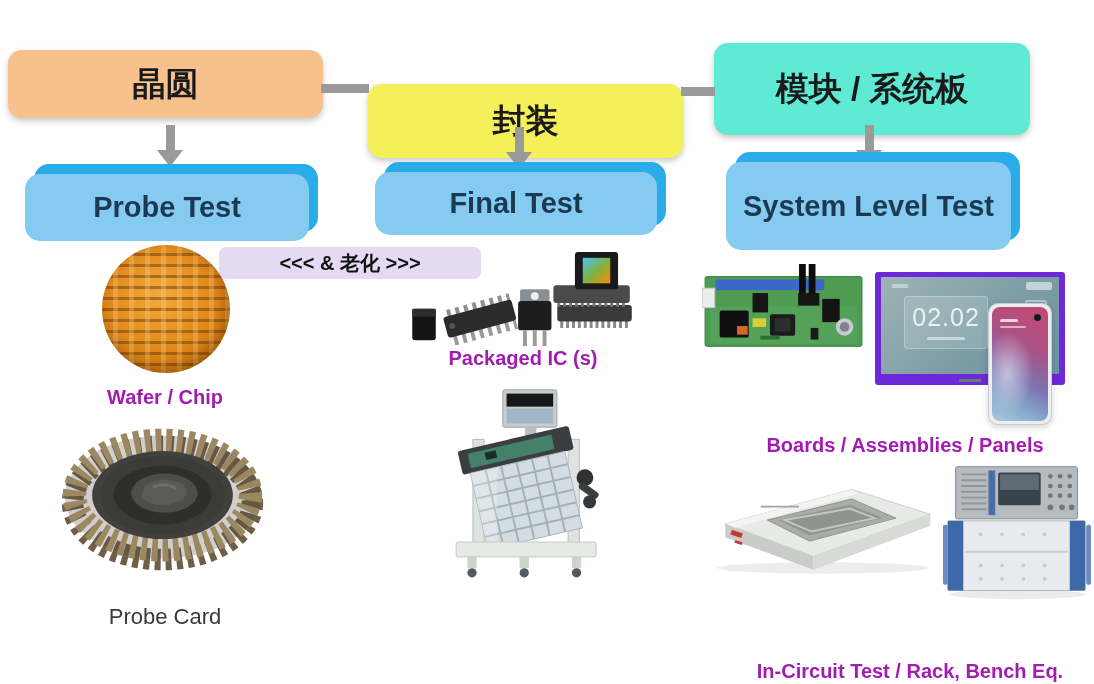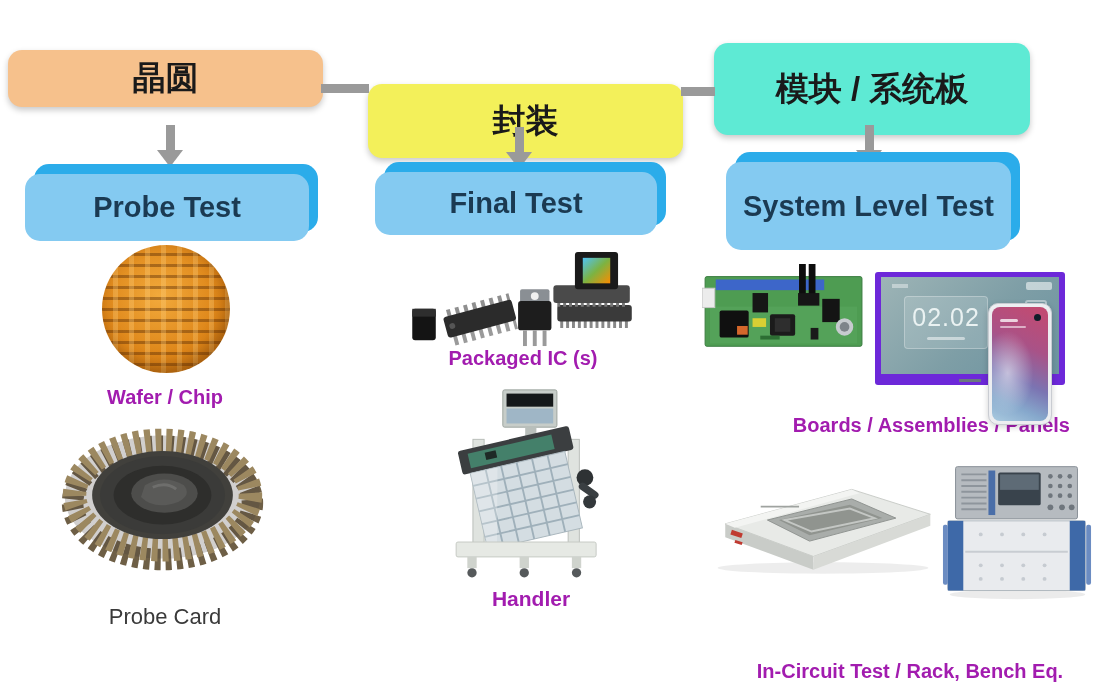--- a/index.html
+++ b/index.html
@@ -2,21 +2,21 @@
 <html><head>
 <meta charset="utf-8">
 <style>
   html,body{margin:0;padding:0;background:#fff;}
   .canvas{position:relative;width:1094px;height:684px;background:#ffffff;overflow:hidden;
           font-family:"Liberation Sans","DejaVu Sans",sans-serif;}
 
   
   .stage{position:absolute;border-radius:14px;display:flex;align-items:center;justify-content:center;
          font-size:33px;font-weight:700;color:#1a1a1a;box-shadow:0 3px 6px rgba(0,0,0,0.22);}
-  .stage.s0{left:8px;top:50px;width:315px;height:57px;background:#F6C18C;}
+  .stage.s0{left:8px;top:50px;width:315px;height:68px;background:#F6C18C;}
   .stage.s1{left:368px;top:49px;width:315px;height:74px;background:#F3F05A;margin-top:35px;}
   .stage.s2{left:714px;top:43px;width:316px;height:92px;background:#5eead4;}
 
   
   .h-conn{position:absolute;background:#9A9A9A;height:9px;}
   .h-conn.c0{left:321px;top:84px;width:48px;}
   .h-conn.c1{left:681px;top:87px;width:34px;}
   .down-arrow{position:absolute;width:26px;}
   .down-arrow .shaft{width:9px;height:25px;background:#9A9A9A;margin:0 auto;}
   .down-arrow .head{width:0;height:0;border-left:13px solid transparent;border-right:13px solid transparent;
@@ -38,21 +38,21 @@
   
   .banner{position:absolute;left:219px;top:247px;width:262px;height:32px;background:#E6D9F2;border-radius:7px;
           display:flex;align-items:center;justify-content:center;font-size:20px;font-weight:700;color:#111;}
 
   
   .caption{position:absolute;text-align:center;font-weight:700;color:#a21caf;font-size:20px;}
   .cap-wafer{left:75px;top:386px;width:180px;}
   .cap-probe{left:75px;top:604px;width:180px;font-weight:400;font-size:22px;color:#3A3A3A;}
   .cap-pkg{left:423px;top:347px;width:200px;}
   .cap-handler{left:456px;top:587px;width:150px;font-size:21px;}
-  .cap-boards{left:740px;top:414px;width:330px;text-align:right;}
+  .cap-boards{left:740px;top:434px;width:330px;}
   .cap-ict{left:728px;top:625px;width:364px;margin-top:35px;}
 
   
   .wafer{position:absolute;left:102px;top:245px;width:128px;height:128px;border-radius:50%;
     background:
       repeating-linear-gradient(90deg, rgba(255,215,140,0) 0 11px, rgba(255,210,130,0.30) 11px 16px),
       repeating-linear-gradient(180deg, rgba(90,45,5,0) 0 8px, rgba(95,48,6,0.45) 8px 11px),
       radial-gradient(circle at 45% 40%, #F2AA3C, #DD8518 58%, #B76A10 95%);
     box-shadow:inset -4px -6px 14px rgba(90,40,0,0.35);}
   .tv{position:absolute;left:875px;top:272px;width:190px;height:113px;background:#6d28d9;border-radius:3px;}
@@ -111,20 +111,21 @@
   </div>
   <div class="testbox t1">
     <div class="tb-back"></div>
     <div class="tb-front">Final Test</div>
   </div>
   <div class="testbox t2">
     <div class="tb-back"></div>
     <div class="tb-front">System Level Test</div>
   </div>
 
+  <div class="banner">&lt;&lt;&lt; &amp; 老化 &gt;&gt;&gt;</div>
 
   <div class="wafer"></div>
   <div class="caption cap-wafer">Wafer / Chip</div>
 
   <svg class="svgimg" style="left:55px;top:420px;" width="215" height="158" viewBox="0 0 220 160">
     <ellipse cx="110" cy="84" rx="92" ry="58" fill="none" stroke="#6E5F46" stroke-width="22" stroke-dasharray="6 5"></ellipse>
     <ellipse cx="110" cy="78" rx="100" ry="63" fill="#46413A" opacity="0.25"></ellipse>
     <ellipse cx="110" cy="76" rx="90" ry="56" fill="none" stroke="#9C8860" stroke-width="24" stroke-dasharray="6 5"></ellipse>
     <ellipse cx="110" cy="76" rx="72" ry="45" fill="#41403C"></ellipse>
     <ellipse cx="110" cy="76" rx="64" ry="40" fill="#3B3B39"></ellipse>
@@ -185,21 +186,20 @@
     <rect x="138" y="106" width="24" height="8" rx="4" fill="#3A3F42" transform="rotate(35 150 110)"></rect>
     <circle cx="151" cy="122" r="7" fill="#33383B"></circle>
     <rect x="8" y="165" width="150" height="16" rx="2" fill="#E6E9E4" stroke="#C4C8C2"></rect>
     <rect x="20" y="181" width="10" height="12" fill="#CFD3CD"></rect>
     <rect x="76" y="181" width="10" height="12" fill="#CFD3CD"></rect>
     <rect x="132" y="181" width="10" height="12" fill="#CFD3CD"></rect>
     <circle cx="25" cy="198" r="5" fill="#55595B"></circle>
     <circle cx="81" cy="198" r="5" fill="#55595B"></circle>
     <circle cx="137" cy="198" r="5" fill="#55595B"></circle>
   </svg>
-  <div class="caption cap-handler">Handler</div>
 
   <svg class="svgimg" style="left:702px;top:264px;" width="165" height="92" viewBox="0 0 170 95">
     <rect x="3" y="13" width="162" height="72" rx="2" fill="#4E9C52" stroke="#3B7C41"></rect>
     <rect x="8" y="44" width="152" height="38" fill="#5AA85E" opacity="0.55"></rect>
     <rect x="14" y="16" width="112" height="11" fill="#3D66C9"></rect>
     <rect x="0" y="25" width="13" height="20" fill="#ECECEC" stroke="#C9C9C9"></rect>
     <rect x="100" y="0" width="7" height="36" fill="#0D0D0D"></rect>
     <rect x="110" y="0" width="7" height="36" fill="#0D0D0D"></rect>
     <rect x="99" y="30" width="22" height="13" fill="#161616"></rect>
     <rect x="18" y="48" width="30" height="28" rx="2" fill="#101010"></rect>

